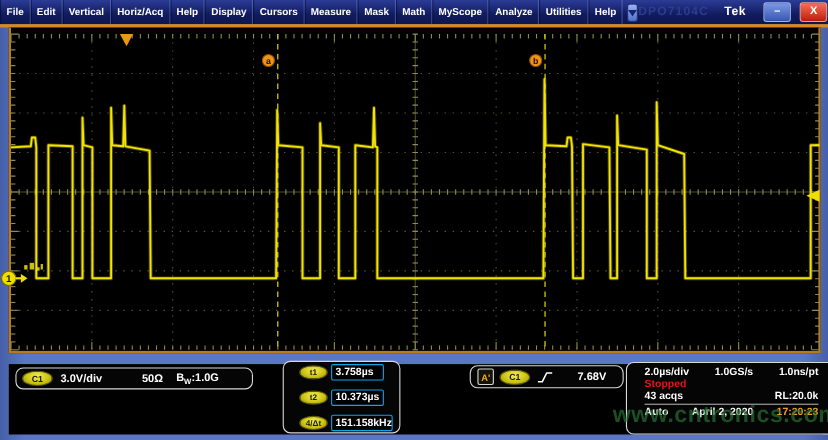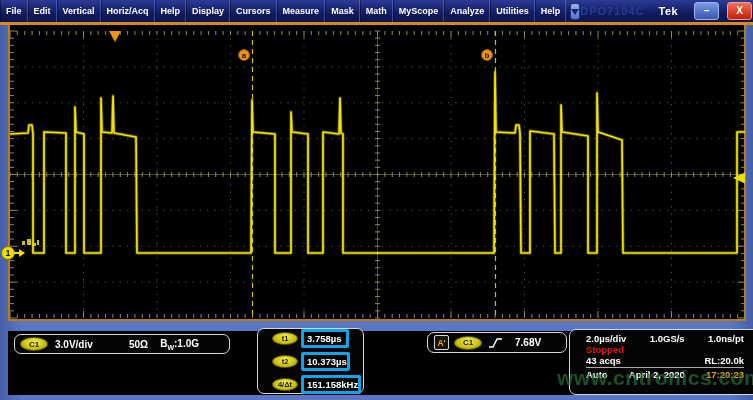--- a/index.html
+++ b/index.html
@@ -45,41 +45,41 @@
     background:#000;border-left:2px solid #bb7a16;border-right:2px solid #bb7a16;border-bottom:2px solid #bb7a16;
     box-sizing:border-box;
   }
   #scope-svg{position:absolute;left:0;top:25px;width:753px;height:296px;}
   
   #bottom-panel{position:absolute;left:8px;top:331px;width:740px;height:64px;background:#000;}
   .readout-box{position:absolute;background:#050505;border:1px solid #d8d8d8;border-radius:7px;box-sizing:border-box;}
   #ch-box{left:6px;top:3px;width:216px;height:20px;display:flex;align-items:center;padding:0 30px 0 5px;}
   #cursor-box{left:228px;top:-3px;width:107px;height:66px;padding:2px 14px;display:flex;flex-direction:column;justify-content:space-between;margin-left:21px;}
   .cursor-row{display:flex;align-items:center;height:14px;}
-  .cursor-cell{flex:1;margin-left:3px;border:3px solid #0ea5e9;border-radius:2px;height:13px;
+  .cursor-cell{flex:1;margin-left:3px;border:1px solid #0ea5e9;border-radius:2px;height:13px;
     font-size:9.5px;font-weight:bold;color:#fff;line-height:13px;padding-left:3px;background:#000;}
   #trig-box{left:419px;top:1px;width:140px;height:21px;display:flex;align-items:center;padding:0 6px;}
   #acq-box{left:561px;top:-2px;width:192px;height:66px;padding:3px 16px;display:flex;flex-direction:column;box-sizing:border-box;}
   .acq-row{display:flex;justify-content:space-between;font-size:9.5px;font-weight:bold;color:#fff;}
   .oval{
     display:inline-flex;align-items:center;justify-content:center;
     background:radial-gradient(ellipse at 50% 35%,#f4ee5a,#cdc414 55%,#8f8a0a);
     border:1px solid #5e5a06;border-radius:50%;
     color:#1a1a00;font-weight:bold;
   }
   .oval.ch{width:26px;height:12px;font-size:8px;}
   .oval.cur{width:24px;height:11px;font-size:7.5px;flex:none;}
   #aprime-badge{width:13px;height:13px;border:1px solid #d8d8d8;border-radius:2px;background:#141408;
     color:#f0a81c;font-size:8.5px;font-weight:bold;display:flex;align-items:center;justify-content:center;}
   .white-txt{color:#fff;font-weight:bold;font-size:10px;}
   #ch-scale{margin-left:7px;}
   #ch-imp{margin-left:auto;}
   #ch-bw{margin-left:12px;}
   sub{font-size:7px;}
-  #trig-level-text{margin-left:12px;}
+  #trig-level-text{margin-left:22px;}
   #acq-divider{border-top:1px solid #aaa;margin:1px 0;}
   .red-txt{color:#e81414;}
   .orange-txt{color:#f0a01c;}
   #watermark{
     position:absolute;left:557px;top:366px;font-size:21px;font-weight:bold;
     color:rgba(40,115,52,.68);letter-spacing:.5px;z-index:5;white-space:nowrap;
   }
 </style>
 </head>
 <body>

